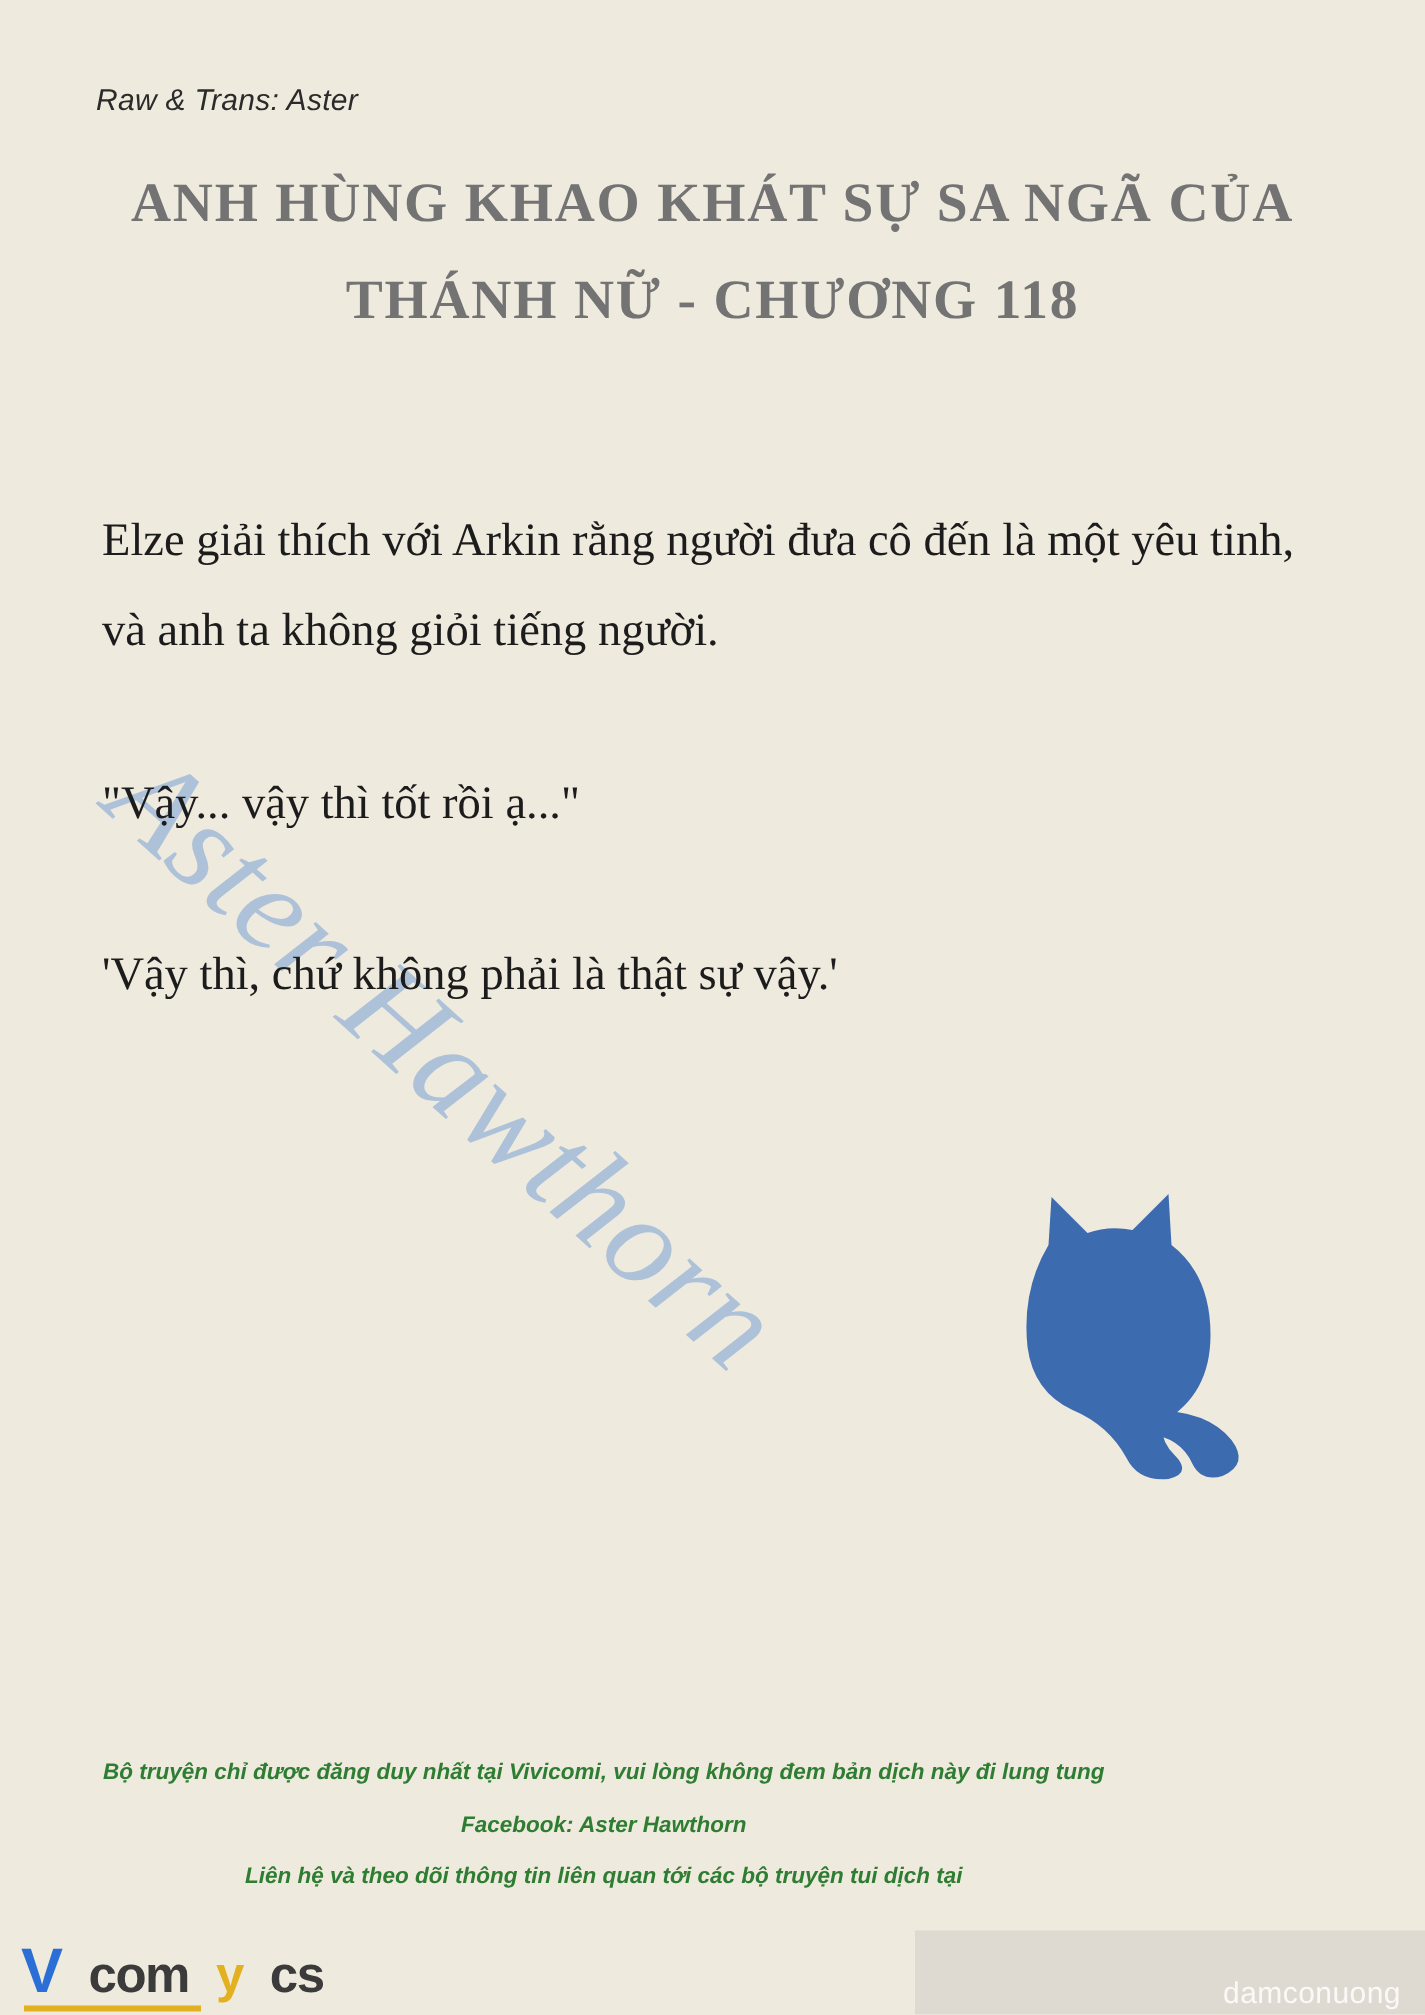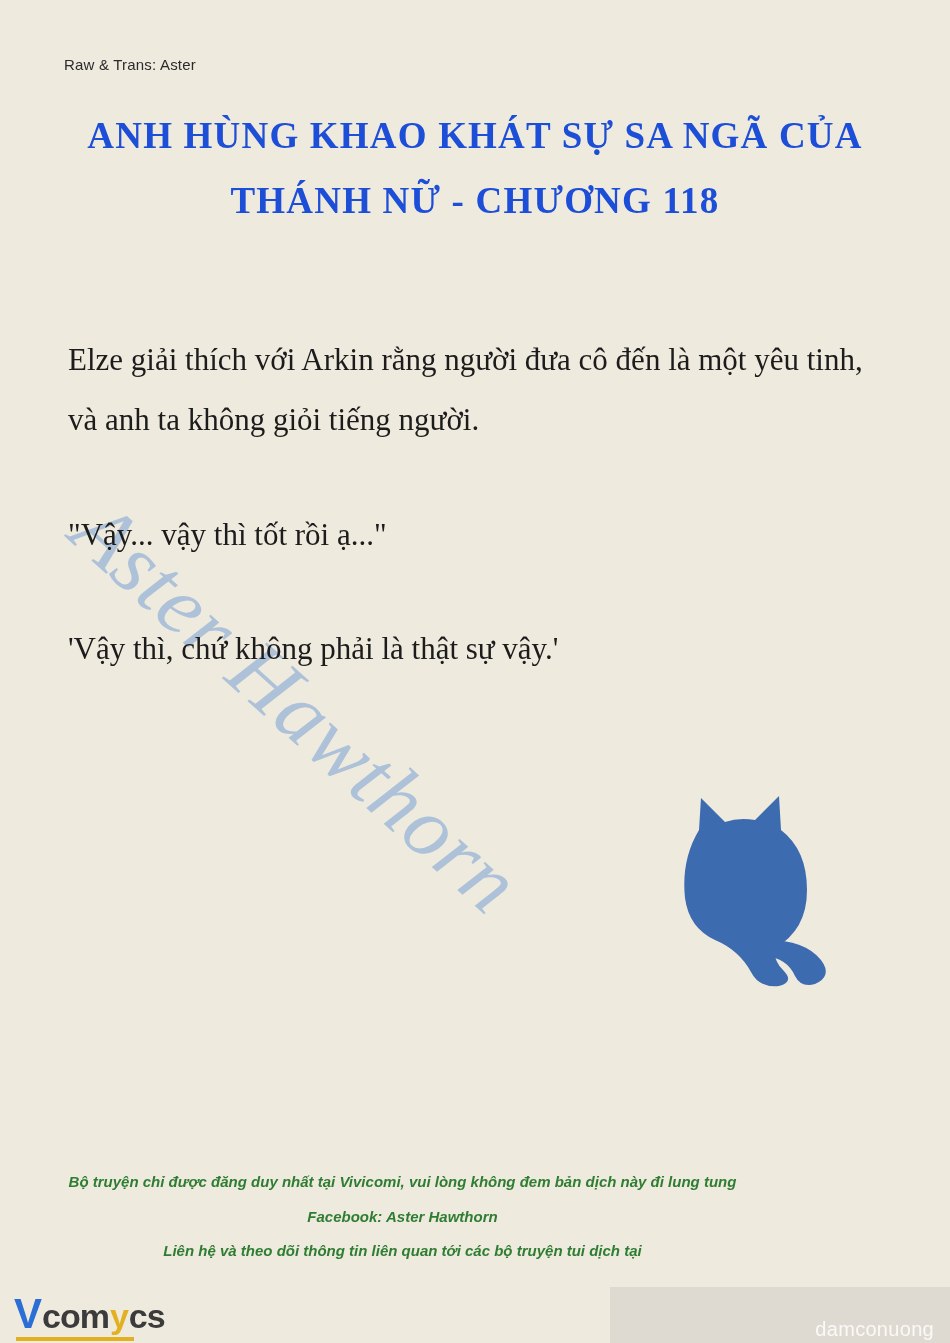--- a/index.html
+++ b/index.html
@@ -20,38 +20,39 @@
     height: 1343px;
     box-sizing: border-box;
   }
 
   
   .credit {
     position: absolute;
     left: 64px;
     top: 56px;
     font-family: "Liberation Sans", sans-serif;
-    font-size: 15px;
+    font-size: 20px;
     color: #2b2b2b;
     letter-spacing: 0.2px;
+    font-style: italic;
   }
 
   
   .title {
     position: absolute;
     left: 70px;
     top: 104px;
     width: 810px;
     text-align: center;
     font-family: "Liberation Serif", serif;
     font-weight: bold;
     font-size: 37px;
     line-height: 1.75;
     letter-spacing: 1.2px;
-    color: #1d4ed8;
+    color: #737373;
   }
 
   
   .body-text {
     position: absolute;
     left: 68px;
     top: 330px;
     width: 818px;
     font-family: "Liberation Serif", serif;
     font-size: 31px;
@@ -137,21 +138,21 @@
     color: #2b6fd6;
     line-height: 1;
     letter-spacing: -1px;
   }
   .logo-rest {
     font-size: 34px;
     font-weight: bold;
     color: #3b3b3b;
     line-height: 1;
     letter-spacing: -1px;
-    margin-left: 1px;
+    margin-left: 18px;
   }
   .logo-yellow {
     color: #e3b01f;
   }
   .logo-underline {
     position: absolute;
     left: 16px;
     bottom: 2px;
     width: 118px;
     height: 4px;

